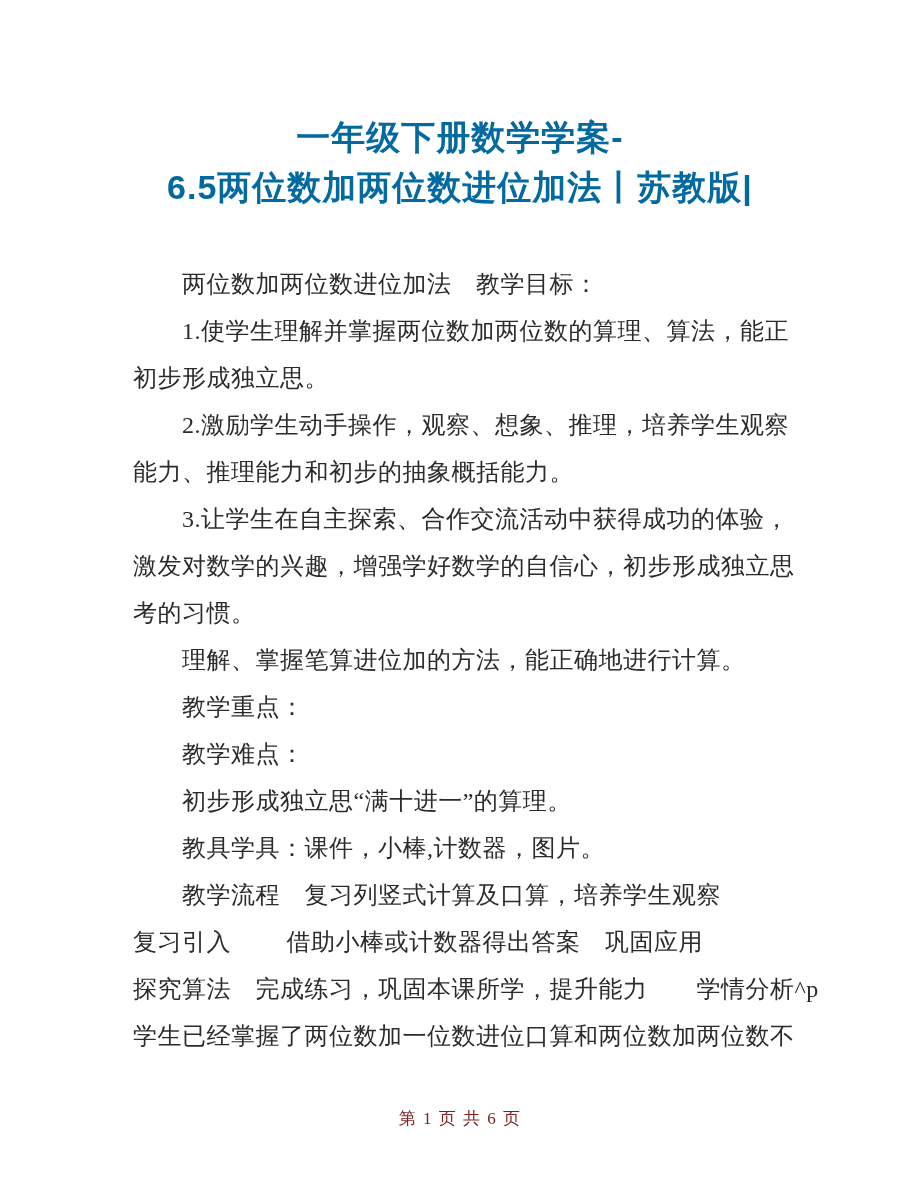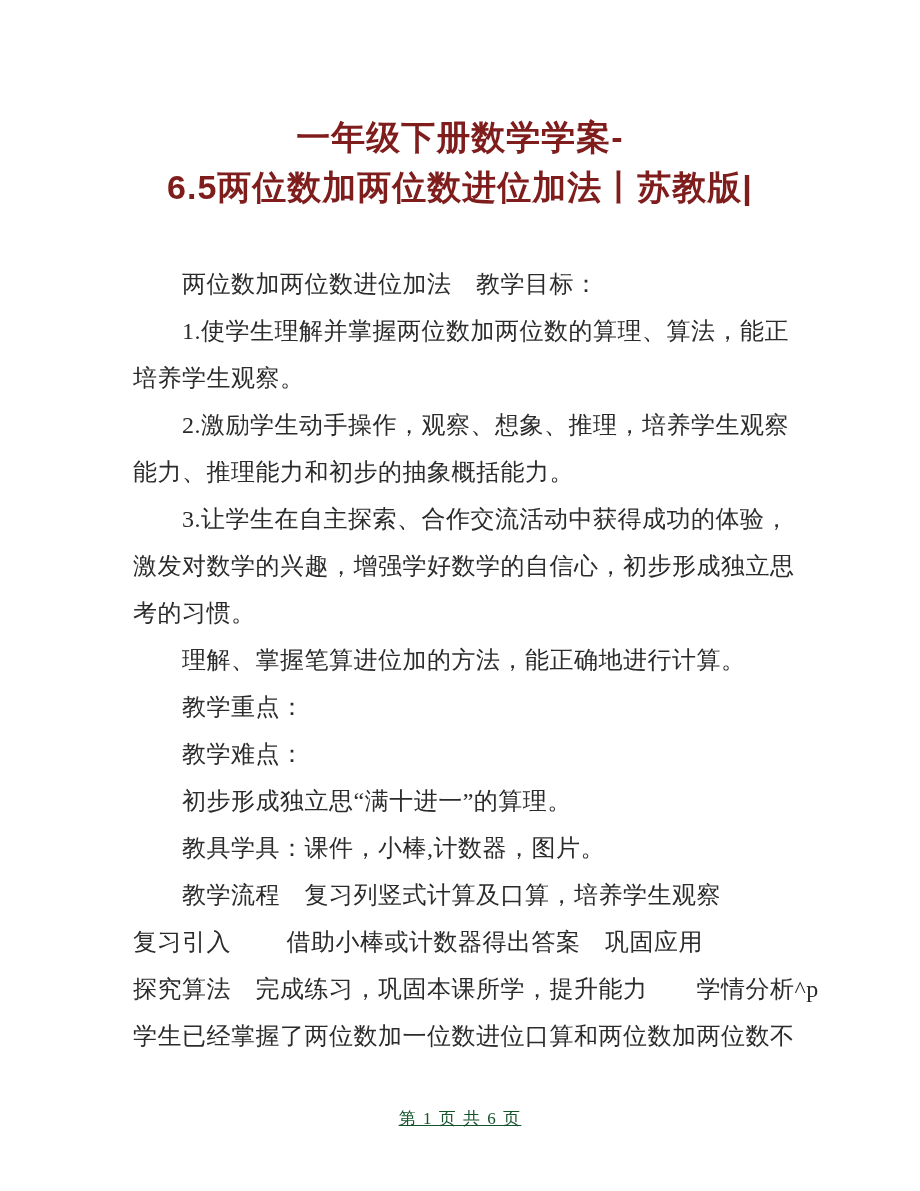--- a/index.html
+++ b/index.html
@@ -59,41 +59,41 @@
     line-height: 30px;
     letter-spacing: 1.5px;
     white-space: pre;
   }
 </style>
 </head>
 <body>
 
 <div class="page">
 
-  <div class="doc-title" style="color: #7f1d1d;">
+  <div class="doc-title" style="color: #0369a1;">
     <div>一年级下册数学学案-</div>
     <div>6.5两位数加两位数进位加法丨苏教版|</div>
   </div>
 
   <div class="doc-body" style="color: rgb(43, 43, 43);">
 
   <div class="body-line indent">两位数加两位数进位加法　教学目标：</div>
       <div class="body-line indent">1.使学生理解并掌握两位数加两位数的算理、算法，能正</div>
-      <div class="body-line">培养学生观察。</div>
+      <div class="body-line">初步形成独立思。</div>
       <div class="body-line indent">2.激励学生动手操作，观察、想象、推理，培养学生观察</div>
       <div class="body-line">能力、推理能力和初步的抽象概括能力。</div>
       <div class="body-line indent">3.让学生在自主探索、合作交流活动中获得成功的体验，</div>
       <div class="body-line">激发对数学的兴趣，增强学好数学的自信心，初步形成独立思</div>
       <div class="body-line">考的习惯。</div>
       <div class="body-line indent">理解、掌握笔算进位加的方法，能正确地进行计算。</div>
       <div class="body-line indent">教学重点：</div>
       <div class="body-line indent">教学难点：</div>
       <div class="body-line indent">初步形成独立思“满十进一”的算理。</div>
       <div class="body-line indent">教具学具：课件，小棒,计数器，图片。</div>
       <div class="body-line indent">教学流程　复习列竖式计算及口算，培养学生观察</div>
       <div class="body-line">复习引入　　 借助小棒或计数器得出答案　巩固应用</div>
       <div class="body-line">探究算法　完成练习，巩固本课所学，提升能力　　学情分析^p</div>
       <div class="body-line">学生已经掌握了两位数加一位数进位口算和两位数加两位数不</div>
     </div>
 
-  <div class="doc-footer" style="color: #14532d; text-decoration: underline;">第 1 页 共 6 页</div>
+  <div class="doc-footer" style="color: #7f1d1d;">第 1 页 共 6 页</div>
 
 </div>
 
 </body></html>

